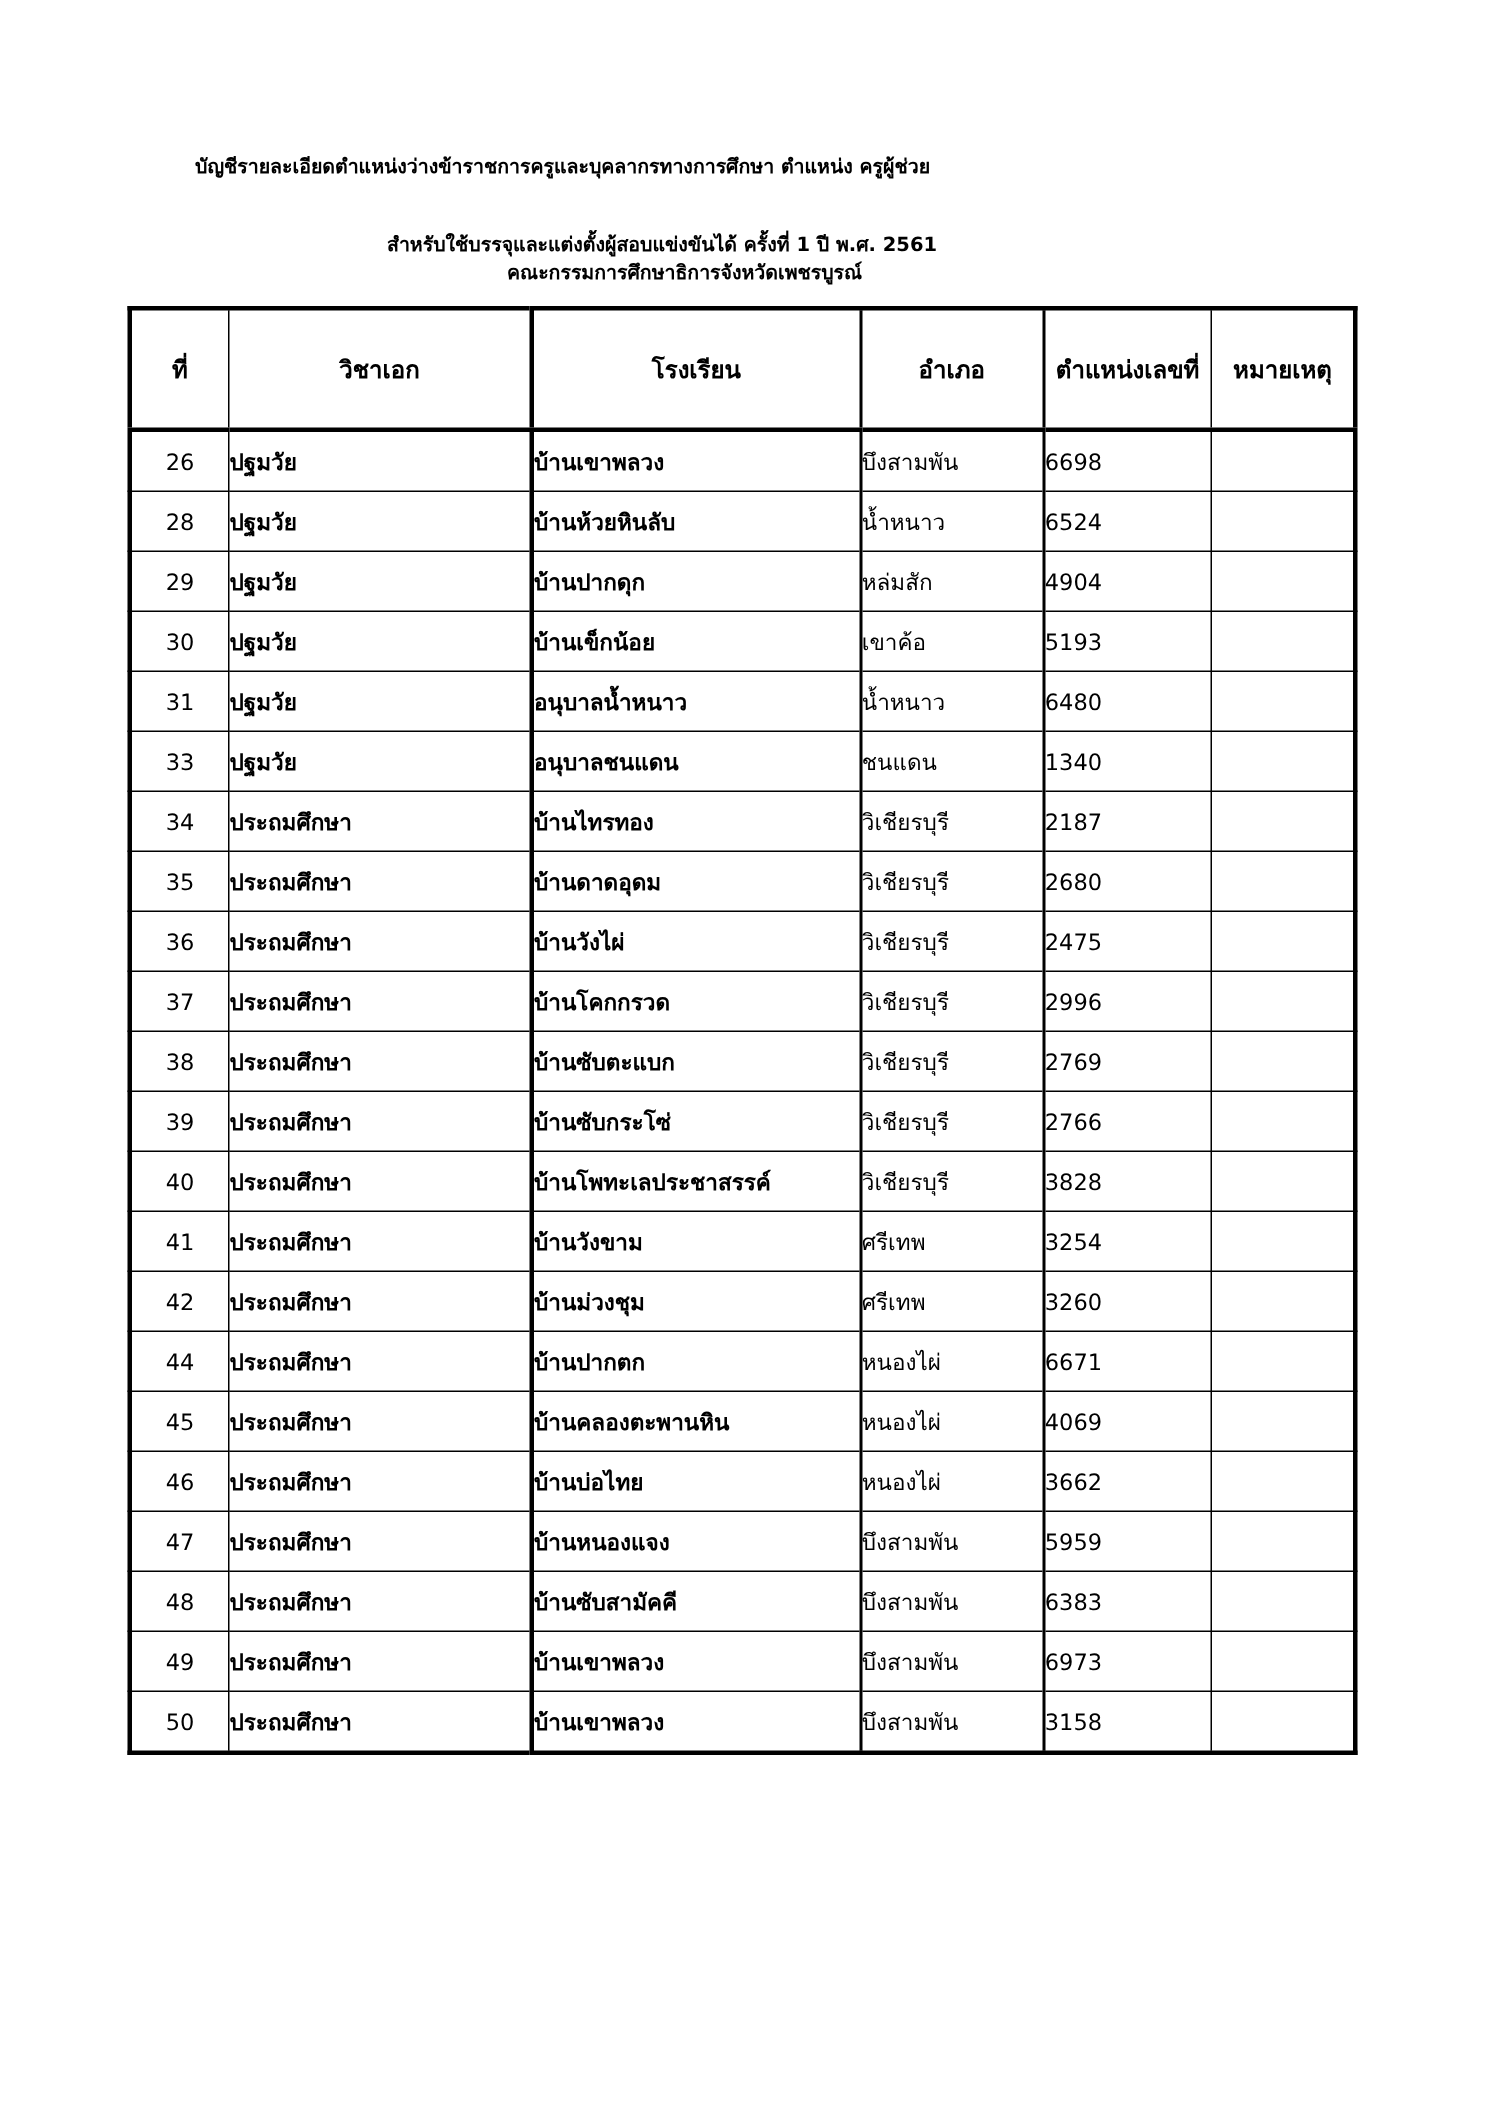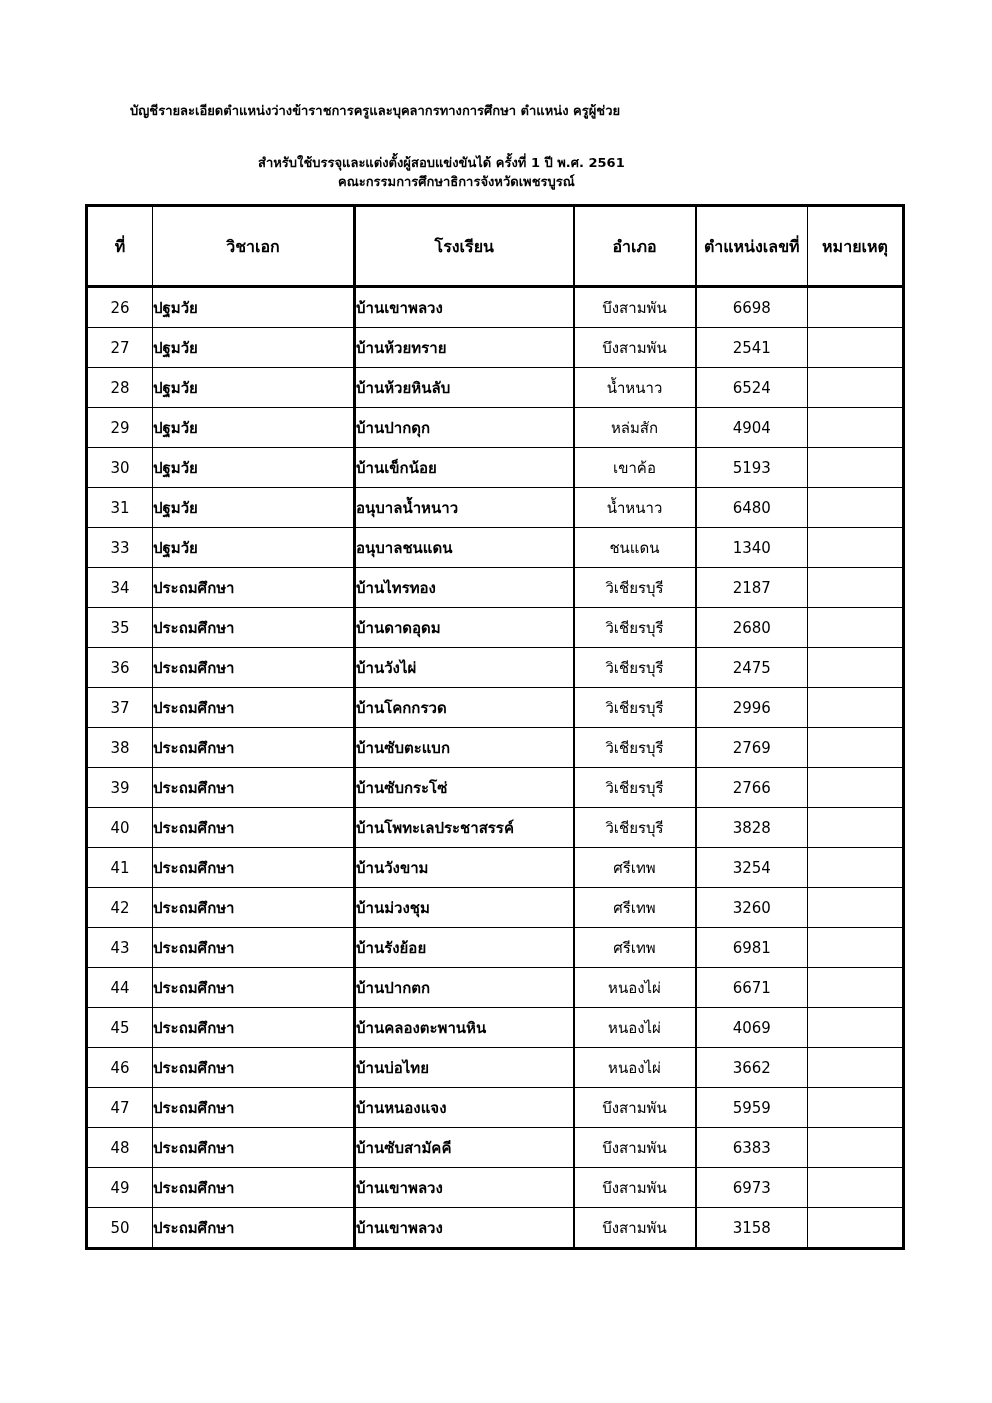--- a/index.html
+++ b/index.html
@@ -9,21 +9,21 @@
   .t1 { top: 0; left: 130px; }
   .t2 { top: 52px; left: 258px; }
   .t3 { top: 71px; left: 338px; }
   table.vac { position: absolute; top: 204px; left: 85px; width: 817px; border-collapse: collapse; table-layout: fixed; }
   table.vac th, table.vac td { border: 1.5px solid #000; padding: 0; font-size: 15px; height: 39px; }
   table.vac th { height: 78px; font-weight: bold; text-align: center; font-size: 16px; }
   table.vac { border: 3px solid #000; }
   table.vac thead tr th { border-bottom: 3px solid #000; }
   td.c-no { text-align: center; }
   td.c-subj, td.c-school { text-align: left; padding-left: 2px; font-weight: bold; }
-  td.c-dist, td.c-pos { text-align: center; }
+  td.c-dist, td.c-pos { text-align: left; }
   col.w1 { width: 66px; } col.w2 { width: 202px; } col.w3 { width: 219px; }
   col.w4 { width: 122px; } col.w5 { width: 112px; } col.w6 { width: 96px; }
   .c-school-col { border-left: 3px solid #000 !important; }
   .c-dist-col { border-left: 2px solid #000 !important; }
   .c-pos-col { border-left: 2px solid #000 !important; }
 </style>
 </head>
 <body>
 
 <div class="titles">
@@ -54,28 +54,20 @@
   <tbody id="rows">
       <tr>
         <td class="c-no">26</td>
         <td class="c-subj">ปฐมวัย</td>
         <td class="c-school c-school-col">บ้านเขาพลวง</td>
         <td class="c-dist c-dist-col">บึงสามพัน</td>
         <td class="c-pos c-pos-col">6698</td>
         <td class="c-note"></td>
       </tr>
       <tr>
-        <td class="c-no">27</td>
-        <td class="c-subj">ปฐมวัย</td>
-        <td class="c-school c-school-col">บ้านห้วยทราย</td>
-        <td class="c-dist c-dist-col">บึงสามพัน</td>
-        <td class="c-pos c-pos-col">2541</td>
-        <td class="c-note"></td>
-      </tr>
-      <tr>
         <td class="c-no">28</td>
         <td class="c-subj">ปฐมวัย</td>
         <td class="c-school c-school-col">บ้านห้วยหินลับ</td>
         <td class="c-dist c-dist-col">น้ำหนาว</td>
         <td class="c-pos c-pos-col">6524</td>
         <td class="c-note"></td>
       </tr>
       <tr>
         <td class="c-no">29</td>
         <td class="c-subj">ปฐมวัย</td>
@@ -171,28 +163,20 @@
         <td class="c-dist c-dist-col">ศรีเทพ</td>
         <td class="c-pos c-pos-col">3254</td>
         <td class="c-note"></td>
       </tr>
       <tr>
         <td class="c-no">42</td>
         <td class="c-subj">ประถมศึกษา</td>
         <td class="c-school c-school-col">บ้านม่วงชุม</td>
         <td class="c-dist c-dist-col">ศรีเทพ</td>
         <td class="c-pos c-pos-col">3260</td>
-        <td class="c-note"></td>
-      </tr>
-      <tr>
-        <td class="c-no">43</td>
-        <td class="c-subj">ประถมศึกษา</td>
-        <td class="c-school c-school-col">บ้านรังย้อย</td>
-        <td class="c-dist c-dist-col">ศรีเทพ</td>
-        <td class="c-pos c-pos-col">6981</td>
         <td class="c-note"></td>
       </tr>
       <tr>
         <td class="c-no">44</td>
         <td class="c-subj">ประถมศึกษา</td>
         <td class="c-school c-school-col">บ้านปากตก</td>
         <td class="c-dist c-dist-col">หนองไผ่</td>
         <td class="c-pos c-pos-col">6671</td>
         <td class="c-note"></td>
       </tr>

